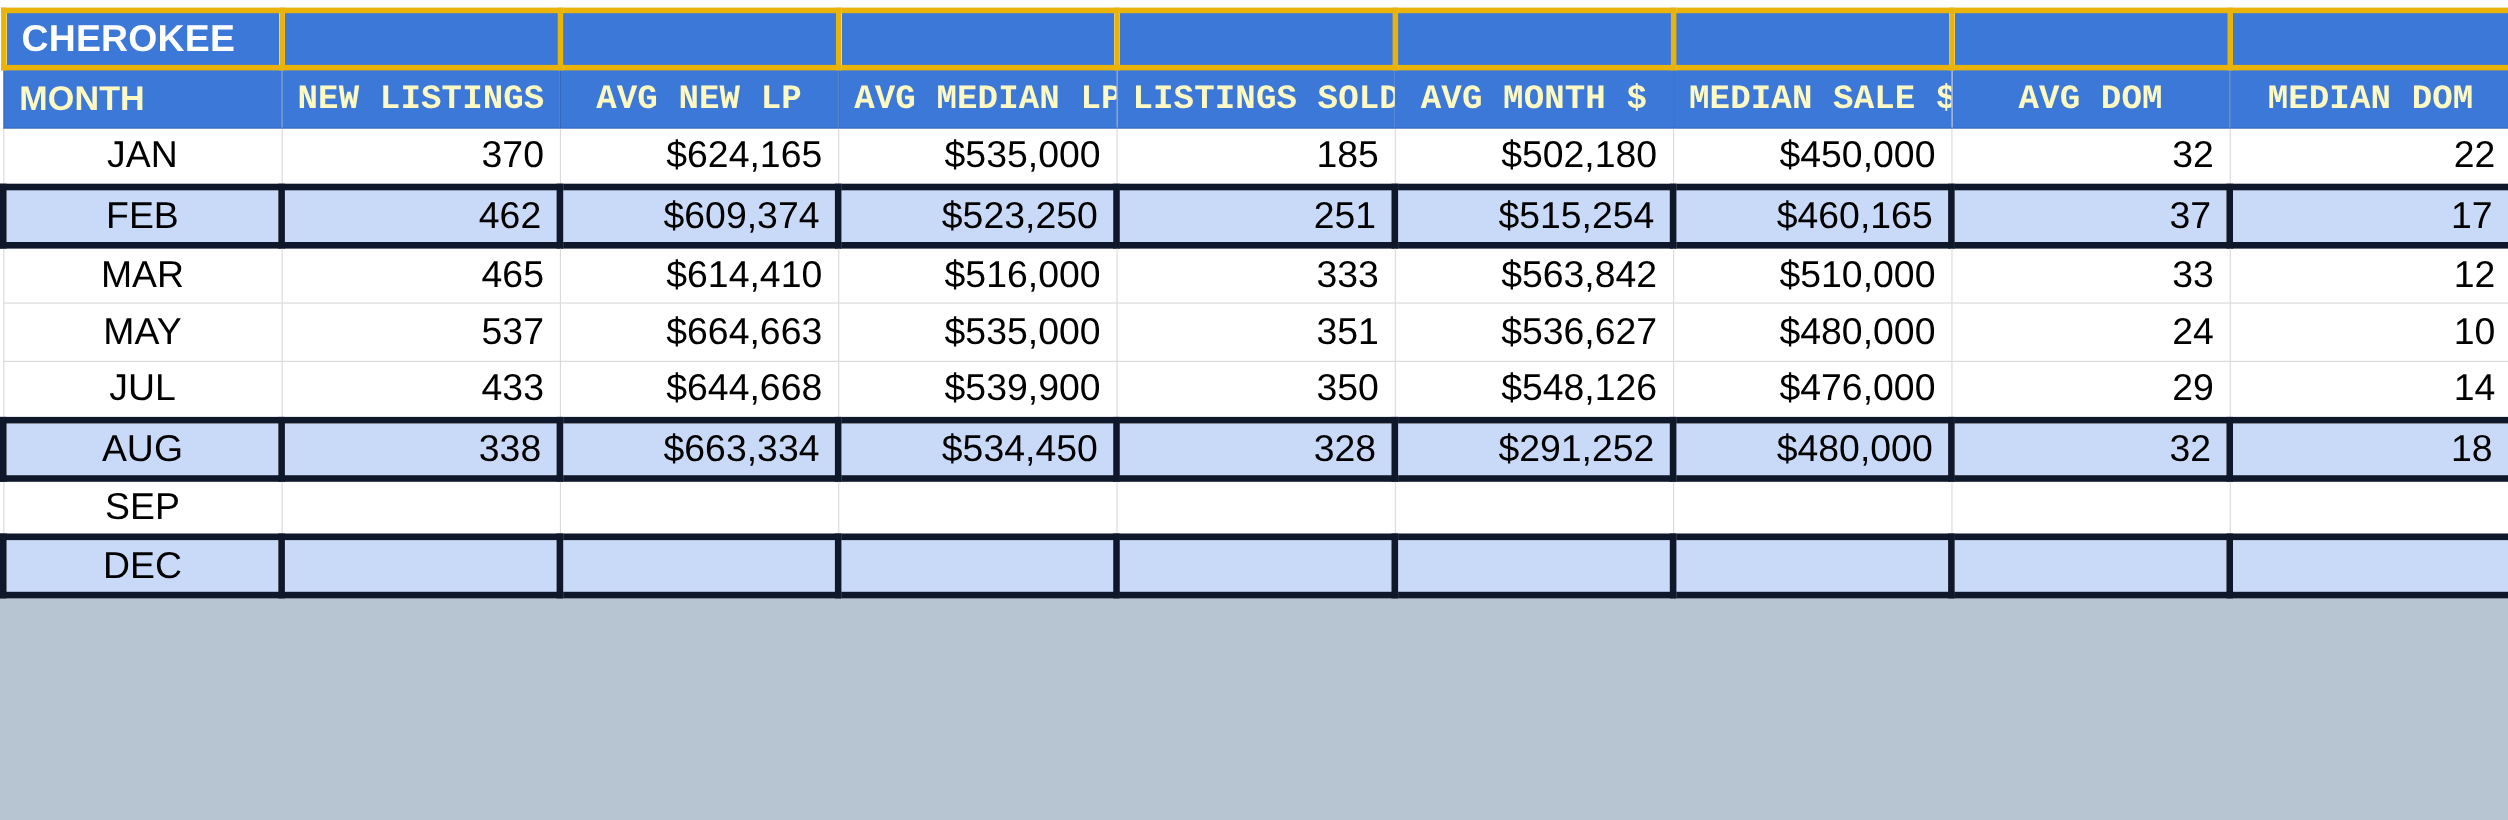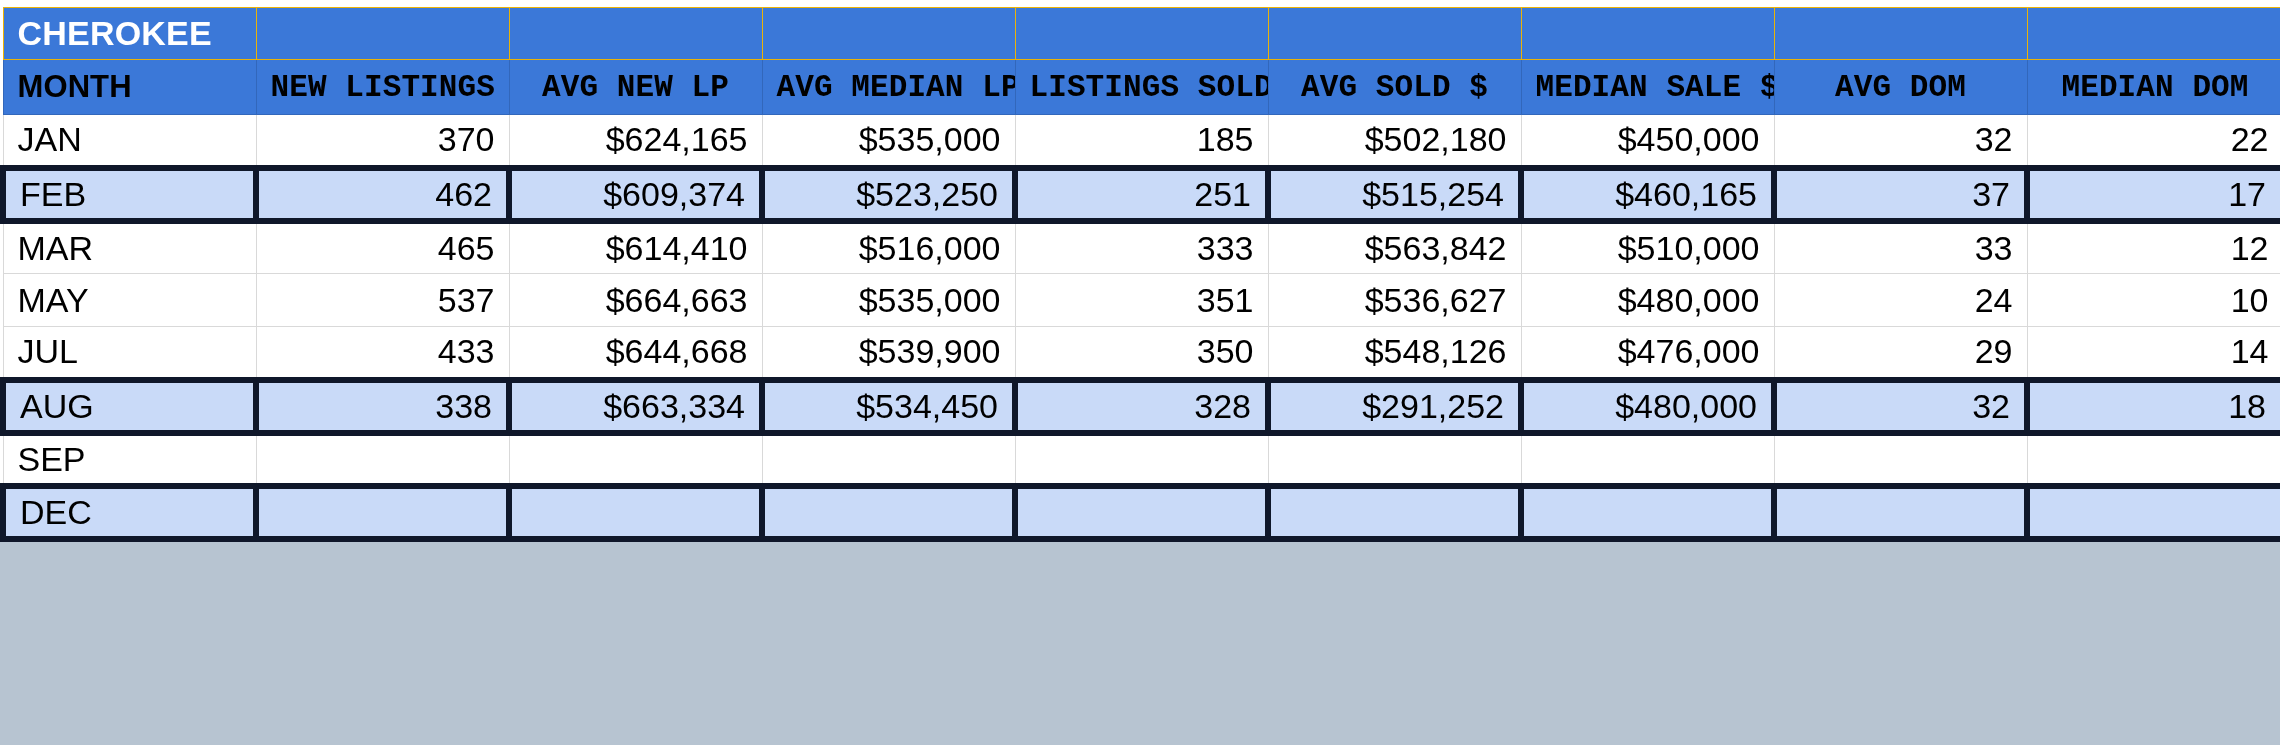--- a/index.html
+++ b/index.html
@@ -46,40 +46,40 @@
     border: 1px solid #d3d3d3;
     padding: 0 14px;
     box-sizing: border-box;
     overflow: hidden;
     white-space: nowrap;
   }
 
   
   tr.title-row td {
     background: #3b78d8;
-    border: 1px solid #eab308;
+    border: 5px solid #eab308;
     height: 52px;
     vertical-align: middle;
     margin-top: 44px;
   }
   td.title-cell {
     color: #ffffff;
     font-size: 34px;
     font-weight: bold;
     font-stretch: condensed;
     letter-spacing: 0.2px;
     text-align: left;
   }
 
   
   tr.header-row th {
     background: #3b78d8;
     border: 1px solid #3267bb;
     height: 55px;
-    color: #000000;
+    color: #fef9c3;
     font-size: 31px;
     font-weight: bold;
     font-stretch: condensed;
     vertical-align: middle;
     letter-spacing: 0.1px;
   }
   th.h-month { text-align: left; }
   th.h-num   { text-align: center; font-family: Liberation Mono, monospace; }
 
   
@@ -89,21 +89,21 @@
     color: #000000;
     vertical-align: middle;
     background: #ffffff;
     border: 1px solid #d9d9d9;
   }
   tr.data-row.alt td {
     background: #c9daf8;
     border: 6px solid #0f172a;
   }
   td.cell-month {
-    text-align: left;
+    text-align: center;
     margin-left: 28px;
   }
   td.cell-num {
     text-align: right;
   }
 </style>
 </head>
 <body>
 
 <div class="sheet">
@@ -130,21 +130,21 @@
         <td></td>
         <td></td>
         <td></td>
       </tr>
       <tr class="header-row">
         <th class="h-month">MONTH</th>
         <th class="h-num">NEW LISTINGS</th>
         <th class="h-num">AVG NEW LP</th>
         <th class="h-num">AVG MEDIAN LP</th>
         <th class="h-num">LISTINGS SOLD</th>
-        <th class="h-num">AVG SOLD $</th>
+        <th class="h-num">AVG MONTH $</th>
         <th class="h-num">MEDIAN SALE $</th>
         <th class="h-num">AVG DOM</th>
         <th class="h-num">MEDIAN DOM</th>
       </tr>
     </thead>
     <tbody id="table-body">
         <tr class="data-row">
           <td class="cell-month">JAN</td>
           <td class="cell-num">370</td>
           <td class="cell-num">$624,165</td>

